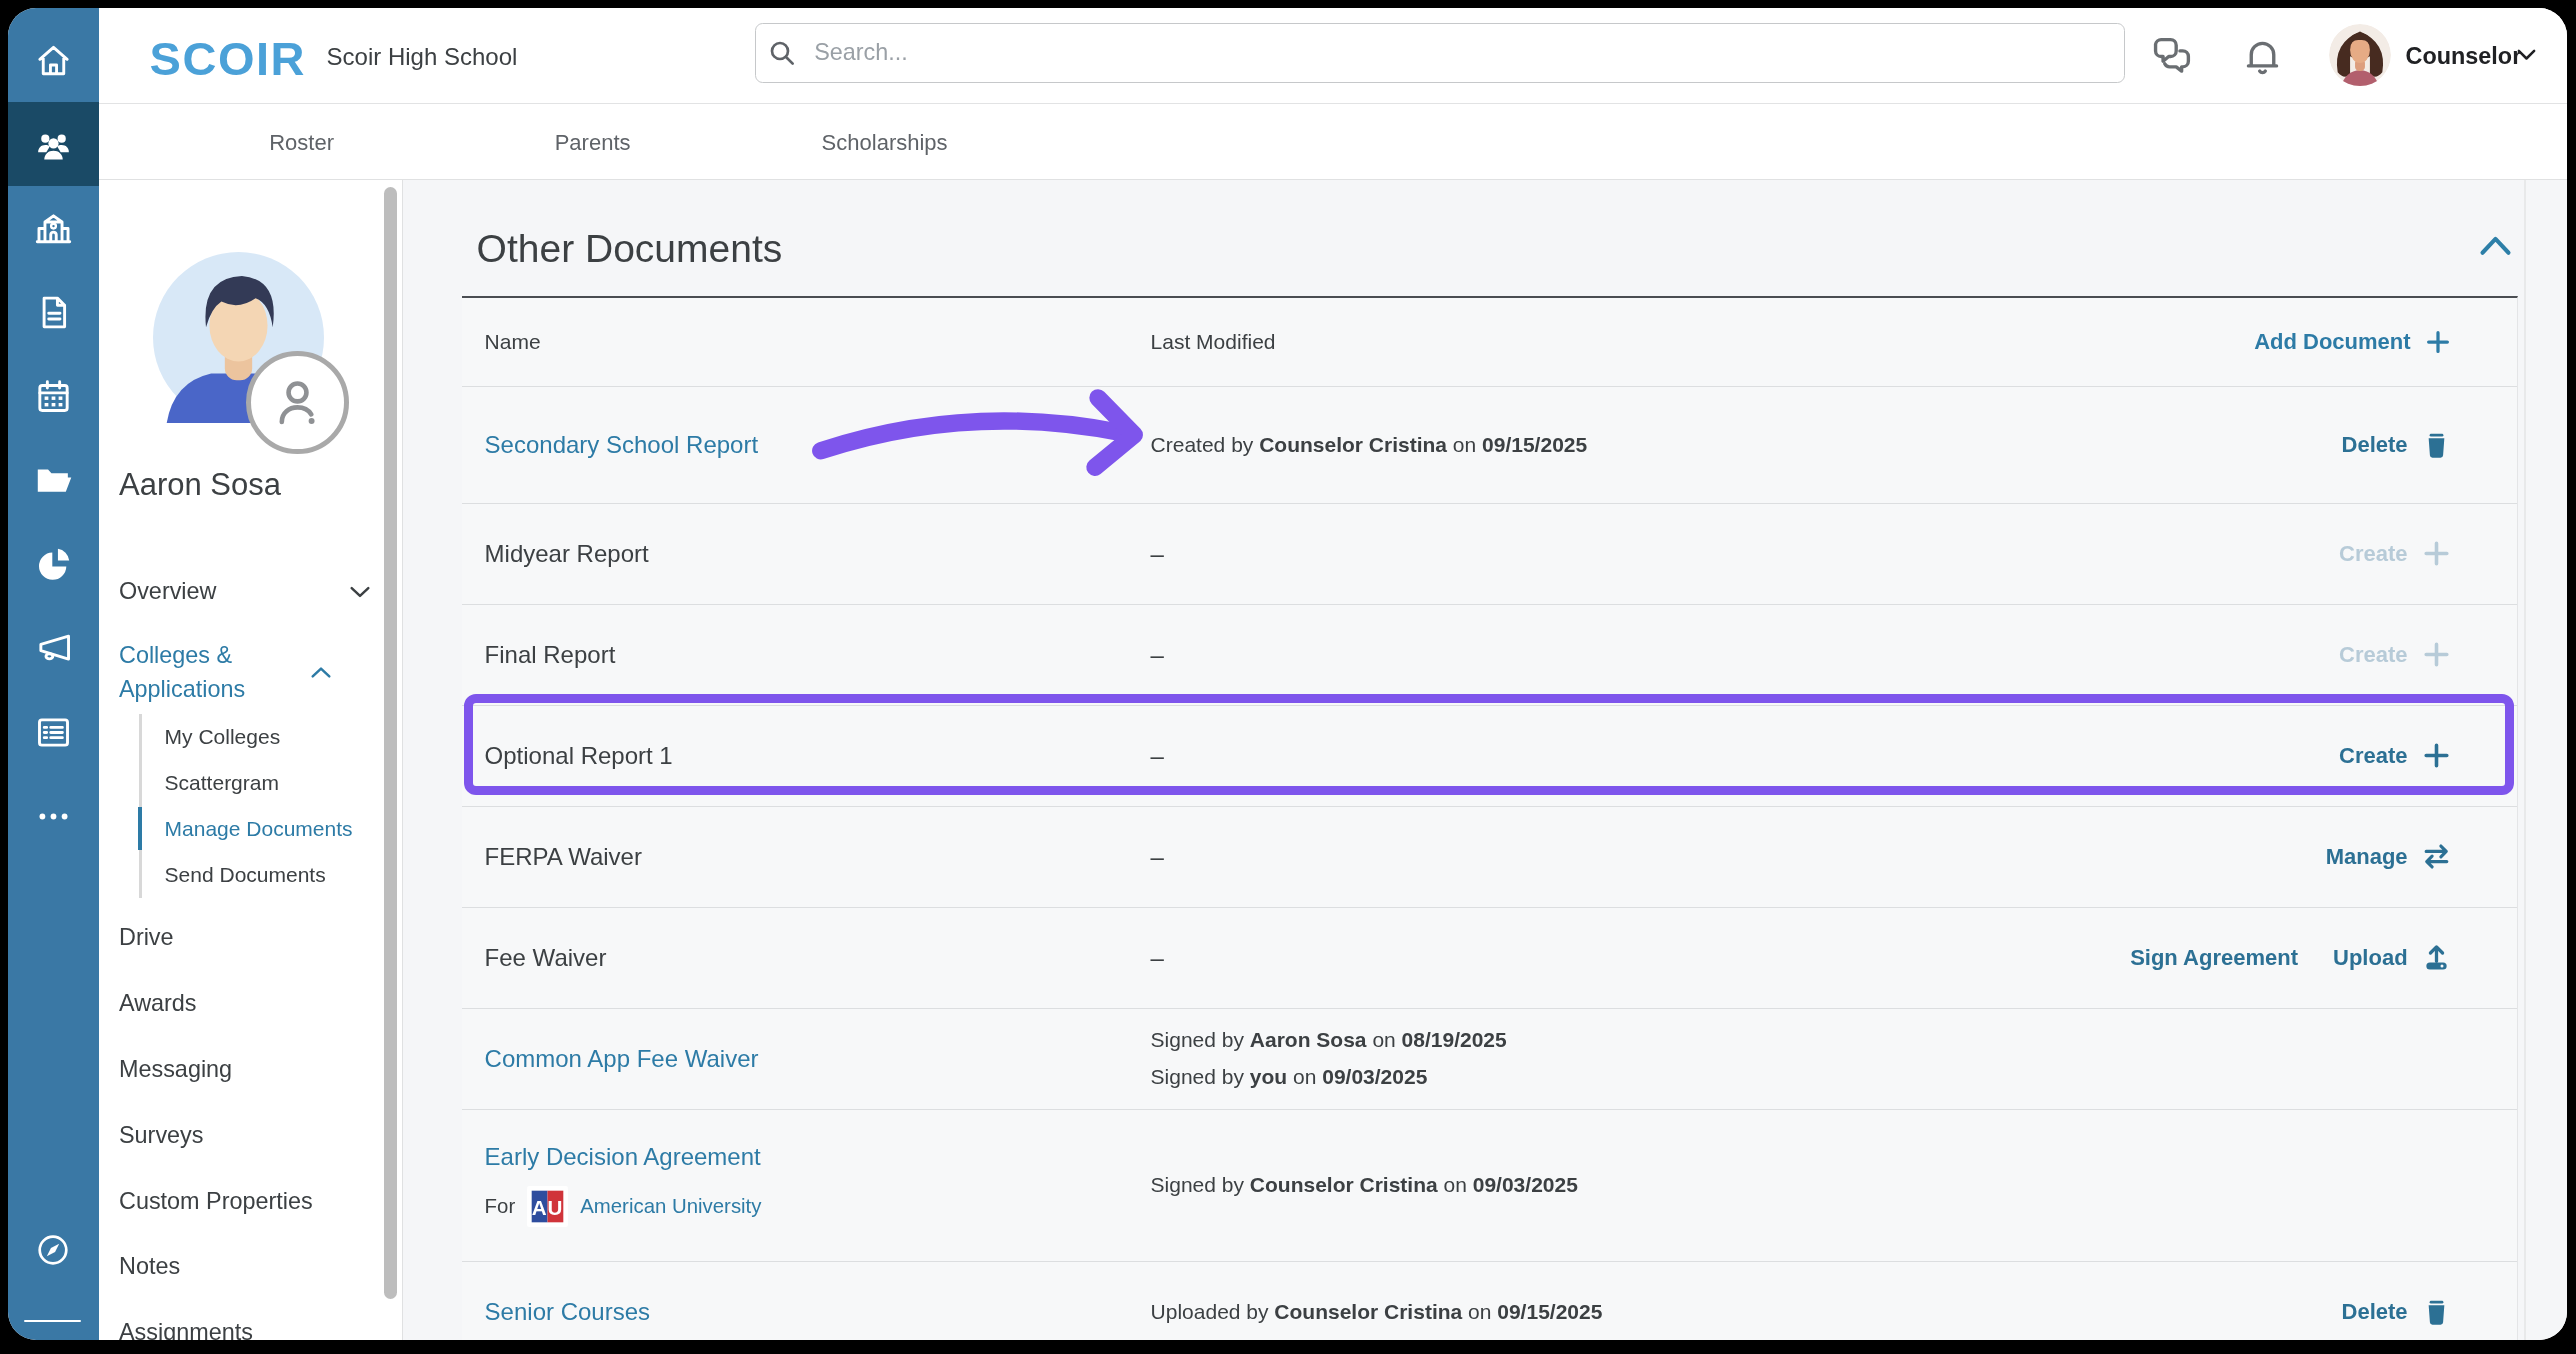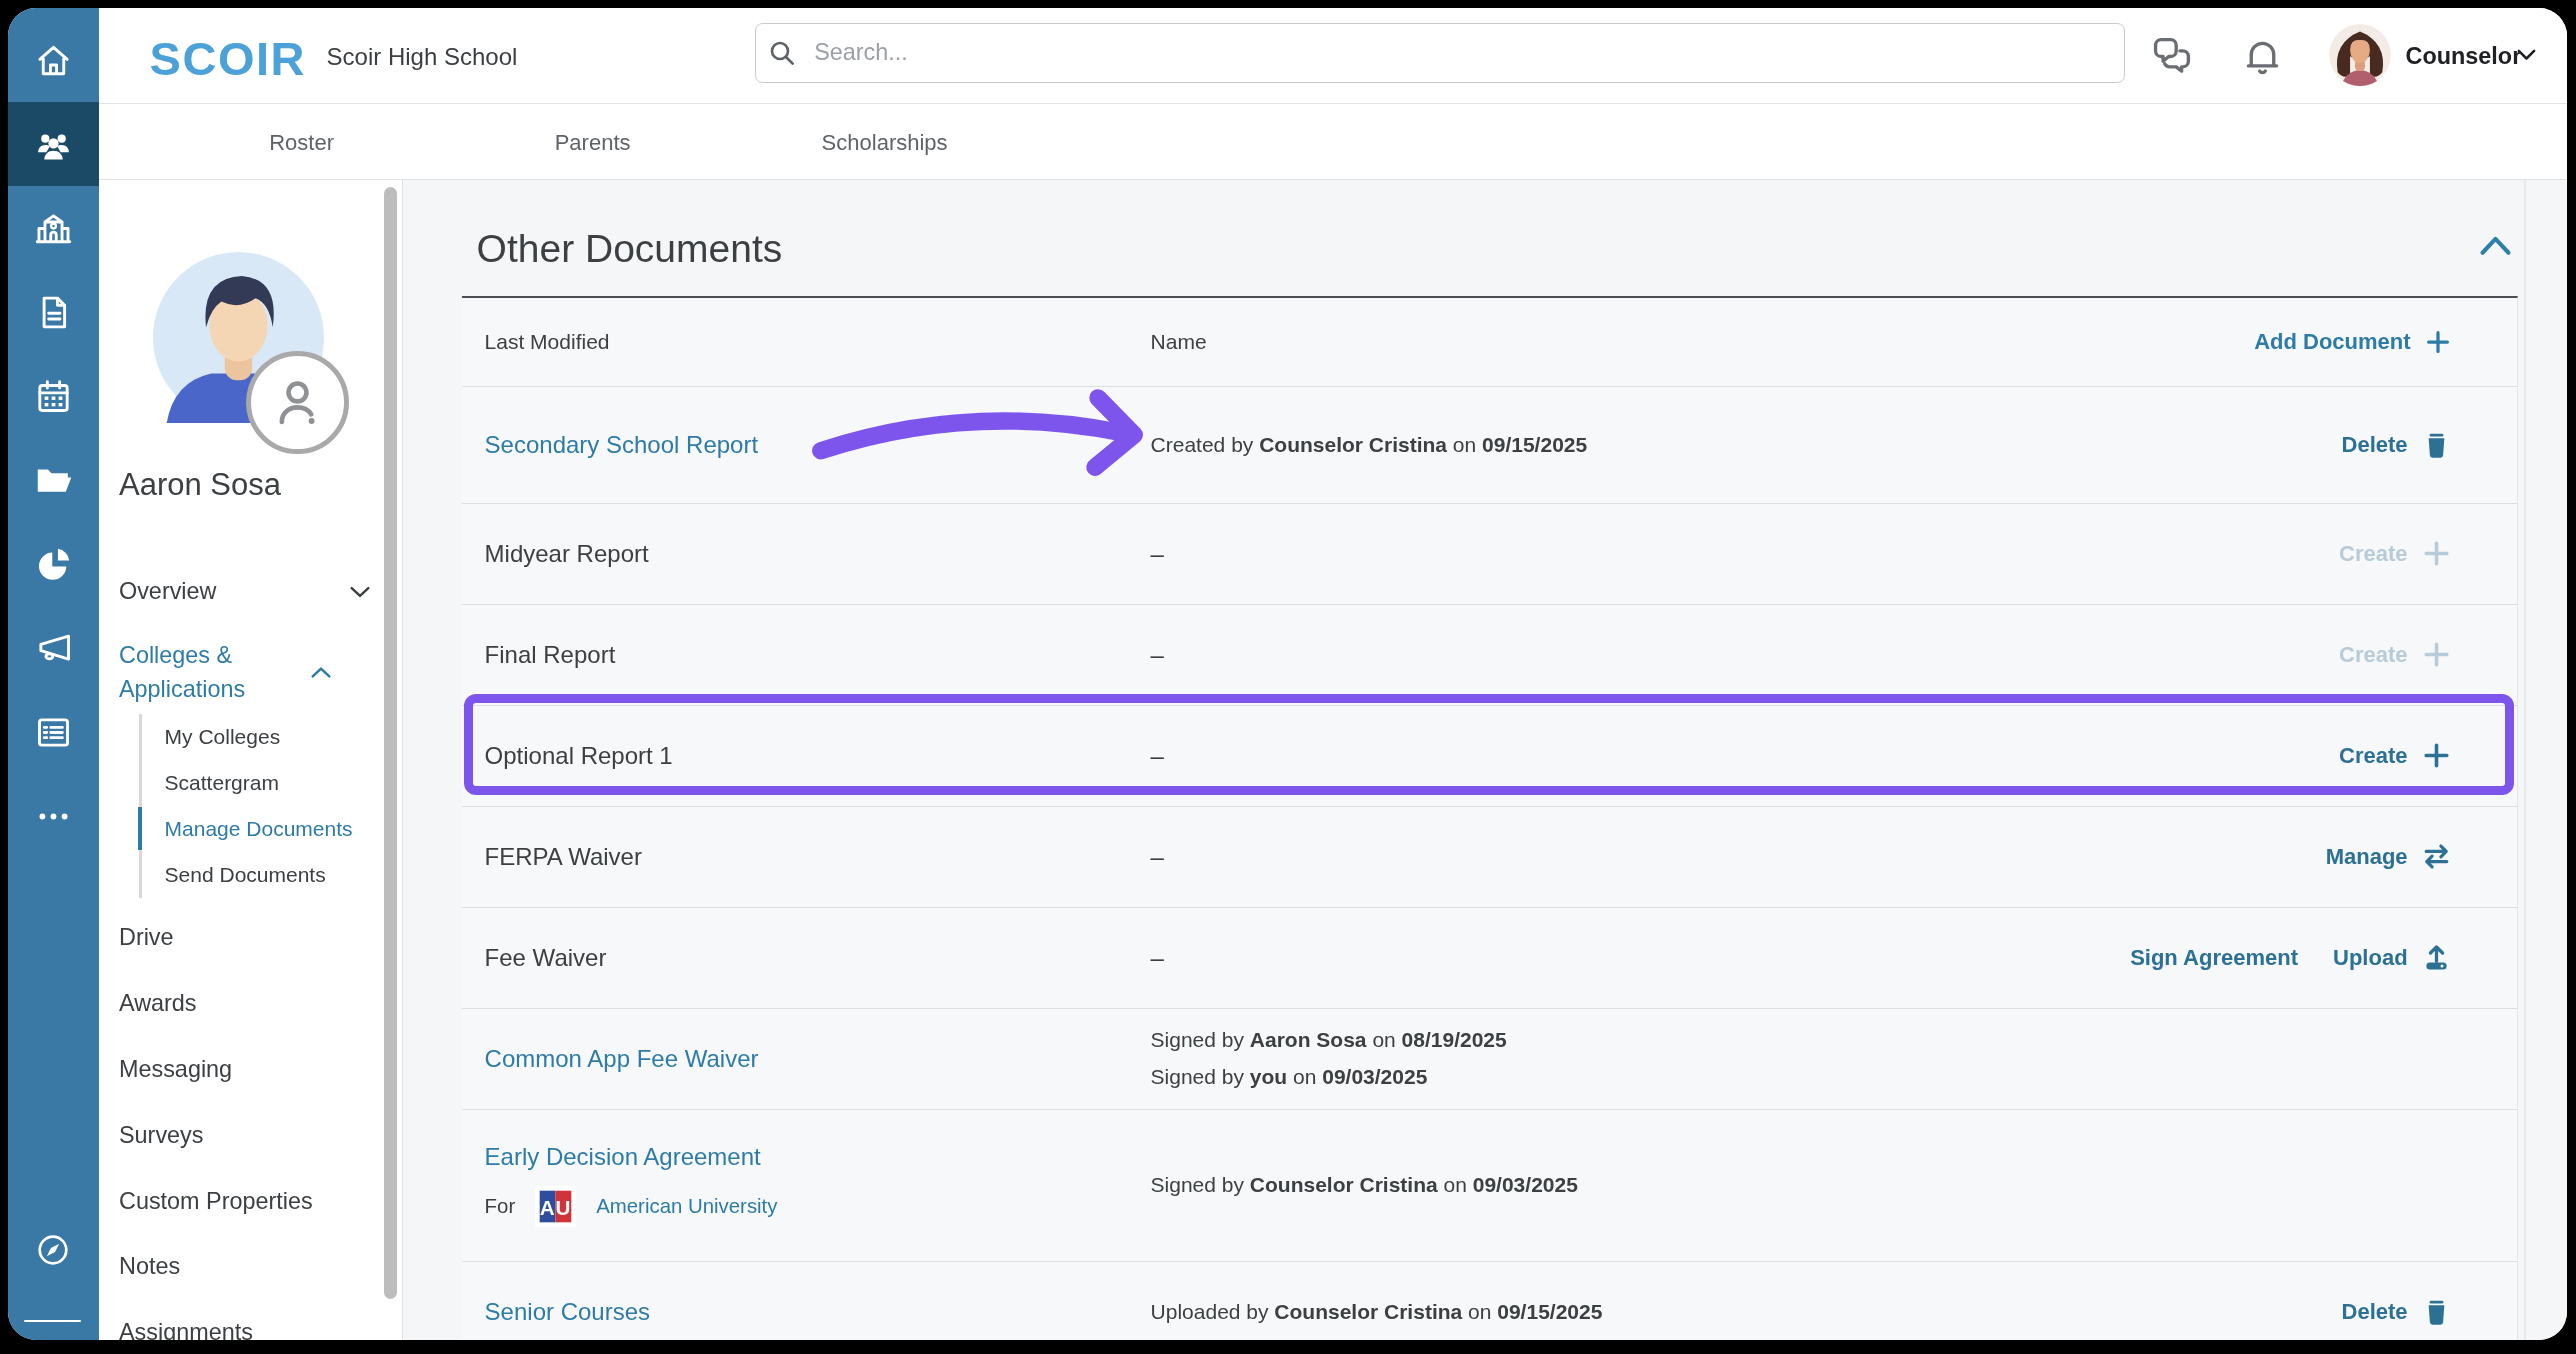--- a/index.html
+++ b/index.html
@@ -70,21 +70,21 @@
   .doc-table{position:absolute;left:59px;top:116px;width:2056px;border-top:2.3px solid #4a4d52;border-right:0.8px solid #e4e5e7;background:#f7f8f9}
   .t-row{display:grid;grid-template-columns:666px 1fr max-content;align-items:center;padding:0 64px 0 23px}
   .t-head{height:88px}
   .t-head .col-h{font-size:21px;color:var(--c-text)}
   .t-body .t-row{height:101px;border-top:1.5px solid #dcdee0}
   .t-body .t-row:nth-child(1){height:117px}
   .t-body .t-row:nth-child(8){height:152px}
   .doc-name{font-size:24px;color:var(--c-text)}
   .doc-name.link{color:var(--c-link);cursor:pointer}
   .name-cell{display:flex;flex-direction:column;justify-content:flex-end;gap:15px}
-  .for-line{display:flex;align-items:center;gap:20px}
+  .for-line{display:flex;align-items:center;gap:12px}
   .for-line .for-label{font-size:20.4px;color:var(--c-text)}
   .au-logo{width:41px;height:41px;background:#fff;display:flex;align-items:center;justify-content:center;border-radius:2.3px}
   .au-logo svg{width:33px;height:33px}
   .college-link{font-size:20.4px;color:var(--c-link);cursor:pointer;text-decoration:none}
   .mod-cell{display:flex;flex-direction:column;gap:13.6px}
   .mod-line{font-size:21px;color:var(--c-text)}
   .mod-line b{font-weight:700}
   .dash{font-size:24px;color:var(--c-text)}
   .act-cell{display:flex;align-items:center;gap:35px;justify-self:end}
   .action{display:inline-flex;align-items:center;gap:12px;font-size:22px;font-weight:600;color:var(--c-action);cursor:pointer;text-decoration:none}
@@ -317,22 +317,22 @@
   <main class="main">
     <h1 class="sec-title">Other Documents</h1>
     <div class="sec-collapse">
       <svg viewBox="0 0 24 18">
           <path d="M4 14 L12 5.5 L20 14" fill="none" stroke="#2d7fa8" stroke-width="2.5" stroke-linecap="round" stroke-linejoin="round"></path>
         </svg>
     </div>
 
     <section class="doc-table">
       <div class="t-row t-head">
+        <span class="col-h">Name</span>
         <span class="col-h">Last Modified</span>
-        <span class="col-h">Name</span>
         <a class="add-doc">
           <span>Add Document</span>
           <svg viewBox="0 0 40 40" width="30" height="30">
               <use href="#i-plus-icon"></use>
             </svg>
         </a>
       </div>
       <div class="t-body">
           <div class="t-row">
     <div class="cell name-cell">

